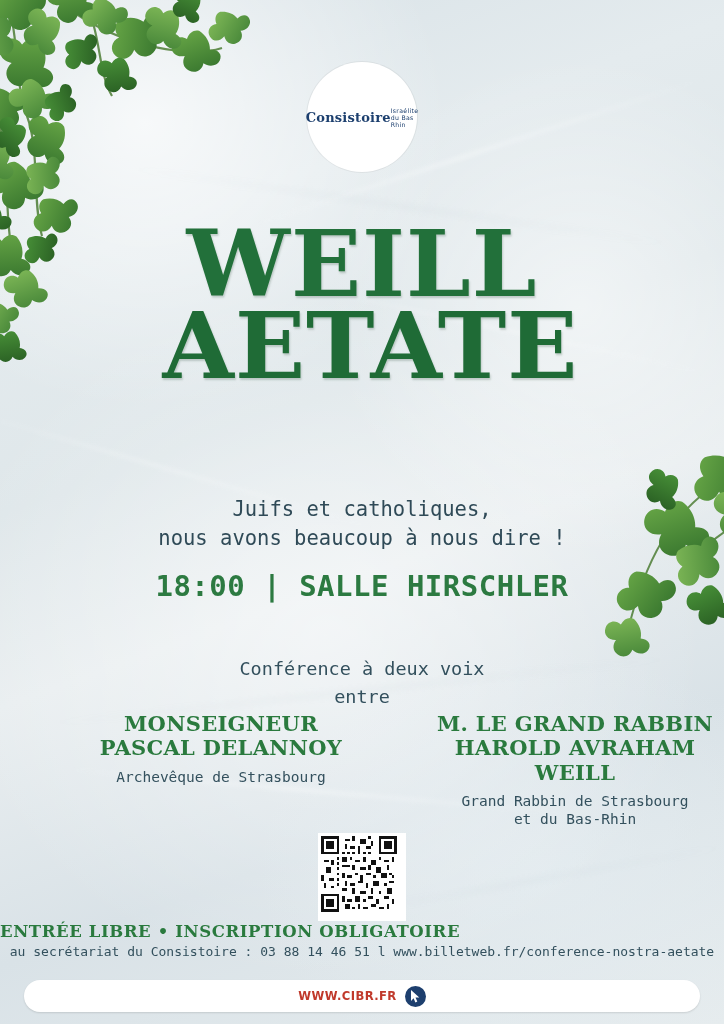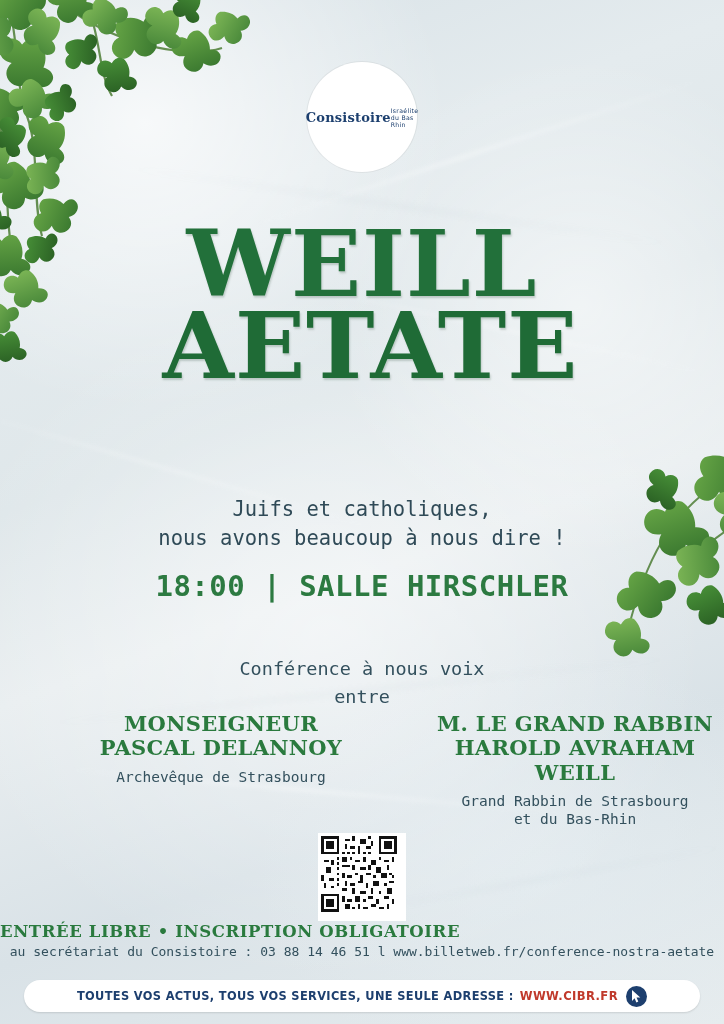--- a/index.html
+++ b/index.html
@@ -351,21 +351,21 @@
   <div class="subtitle">
     <div>Juifs et catholiques,</div>
     <div>nous avons beaucoup à nous dire !</div>
   </div>
 
   <div class="when">
     <div class="when-time">18:00 | SALLE HIRSCHLER</div>
   </div>
 
   <div class="conf-intro">
-    <div>Conférence à nous voix</div>
+    <div>Conférence à deux voix</div>
     <div>entre</div>
   </div>
 
   <div class="speakers">
     <div class="speaker">
       <div class="sp-name">
         <div>MONSEIGNEUR</div>
         <div>PASCAL DELANNOY</div>
       </div>
       <div class="sp-role">
@@ -490,21 +490,20 @@
         <rect x="8" y="11" width="1" height="1"></rect>
           <rect x="26" y="14" width="1" height="1"></rect>
       </g>
     </svg>
   </div>
 
   <div class="entry">ENTRÉE LIBRE • INSCRIPTION OBLIGATOIRE</div>
   <div class="contact">au secrétariat du Consistoire : 03 88 14 46 51 l www.billetweb.fr/conference-nostra-aetate</div>
 
   <div class="bottom-bar">
-    <span class="bb-text">TOUTES VOS ACTUS, TOUS VOS SERVICES, UNE SEULE ADRESSE :</span>
     <span class="bb-url">WWW.CIBR.FR</span>
     <span class="bb-cursor">
       <svg width="11" height="13" viewBox="0 0 11 13">
         <path d="M1,0 L1,11 L3.6,8.3 L5.4,12.4 L7.3,11.6 L5.5,7.6 L9.3,7.4 Z" fill="#ffffff"></path>
       </svg>
     </span>
   </div>
 
 </div>
 

